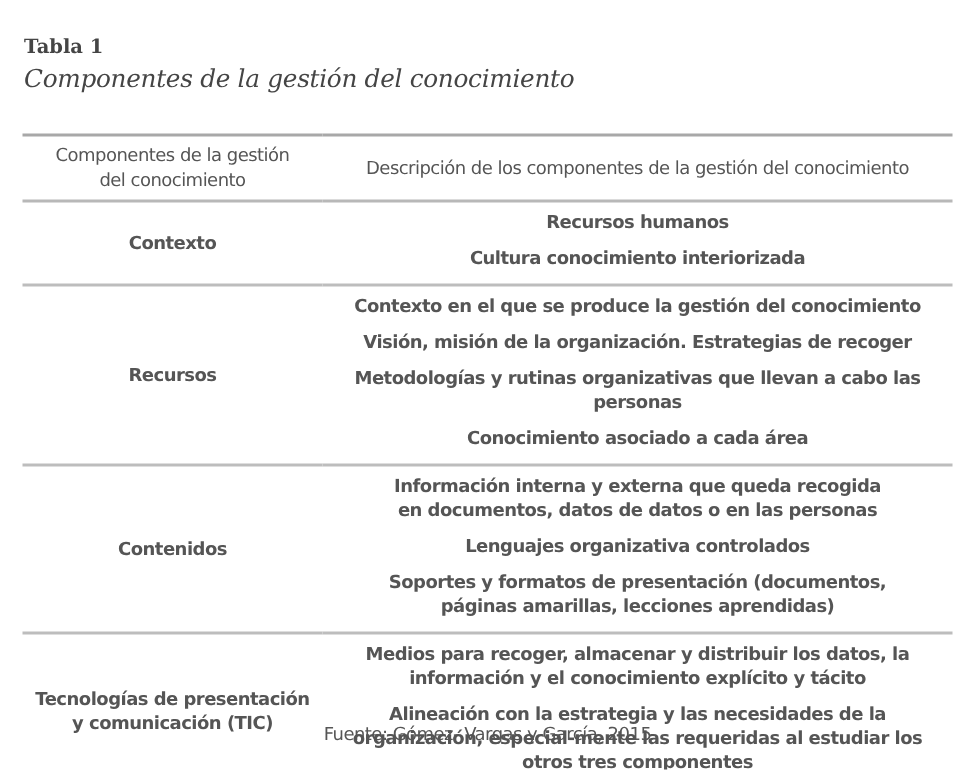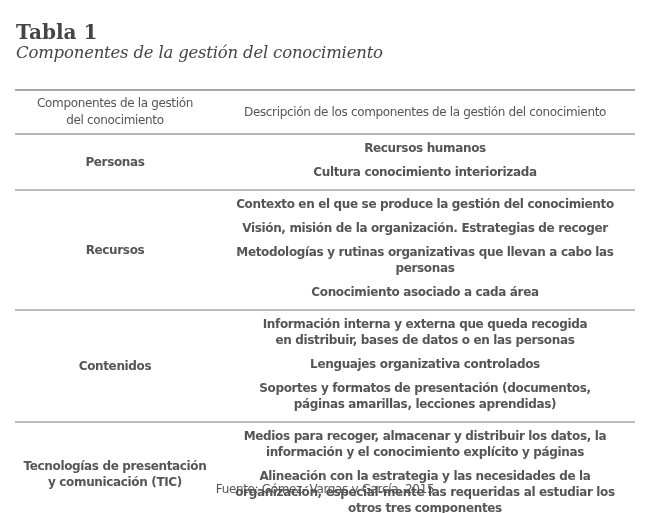--- a/index.html
+++ b/index.html
@@ -3,21 +3,21 @@
   <meta charset="utf-8">
   <style>
     html, body { margin: 0; padding: 0; background: #ffffff; }
     body {
       width: 650px; height: 513px; position: relative; overflow: hidden;
       color: #4a4a4a;
     }
     .caption { position: absolute; left: 16px; top: 22px; }
     .caption-num {
       font-family: "DejaVu Serif", serif; font-weight: bold;
-      font-size: 20px; color: #454545; line-height: 20px;
+      font-size: 13px; color: #454545; line-height: 20px;
     }
     .caption-title {
       font-family: "DejaVu Serif", serif; font-style: italic;
       font-size: 16.5px; color: #454545; line-height: 22px; letter-spacing: -0.2px;
     }
     table {
       position: absolute; left: 15px; top: 89px; width: 620px;
       border-collapse: collapse;
       font-family: "DejaVu Sans", sans-serif; font-size: 12px;
       color: #555555; letter-spacing: -0.35px;
@@ -50,46 +50,46 @@
 
 <table>
   <thead>
     <tr>
       <th class="col1" style="padding:4px 14px;">Componentes de la gestión del conocimiento</th>
       <th>Descripción de los componentes de la gestión del conocimiento</th>
     </tr>
   </thead>
   <tbody>
     <tr class="group">
-      <td class="comp">Personas</td>
+      <td class="comp">Contexto</td>
       <td class="desc">
         <div class="desc-item">Recursos humanos</div>
         <div class="desc-item">Cultura conocimiento interiorizada</div>
       </td>
     </tr>
     <tr class="group">
       <td class="comp">Recursos</td>
       <td class="desc">
         <div class="desc-item">Contexto en el que se produce la gestión del conocimiento</div>
         <div class="desc-item">Visión, misión de la organización. Estrategias de recoger</div>
         <div class="desc-item">Metodologías y rutinas organizativas que llevan a cabo las personas</div>
         <div class="desc-item">Conocimiento asociado a cada área</div>
       </td>
     </tr>
     <tr class="group">
       <td class="comp">Contenidos</td>
       <td class="desc">
-        <div class="desc-item" style="padding:3px 40px 5px 40px;">Información interna y externa que queda recogida en distribuir, bases de datos o en las personas</div>
+        <div class="desc-item" style="padding:3px 40px 5px 40px;">Información interna y externa que queda recogida en documentos, datos de datos o en las personas</div>
         <div class="desc-item">Lenguajes organizativa controlados</div>
         <div class="desc-item" style="padding:3px 20px 5px 20px;">Soportes y formatos de presentación (documentos, páginas amarillas, lecciones aprendidas)</div>
       </td>
     </tr>
     <tr class="group last">
       <td class="comp" style="padding:0 8px;">Tecnologías de presentación y comunicación (TIC)</td>
       <td class="desc">
-        <div class="desc-item">Medios para recoger, almacenar y distribuir los datos, la información y el conocimiento explícito y páginas</div>
+        <div class="desc-item">Medios para recoger, almacenar y distribuir los datos, la información y el conocimiento explícito y tácito</div>
         <div class="desc-item">Alineación con la estrategia y las necesidades de la organización, especial-mente las requeridas al estudiar los otros tres componentes</div>
       </td>
     </tr>
   </tbody>
 </table>
 
 <div class="source">Fuente: Gómez- Vargas y García, 2015</div>
 
 </body></html>

